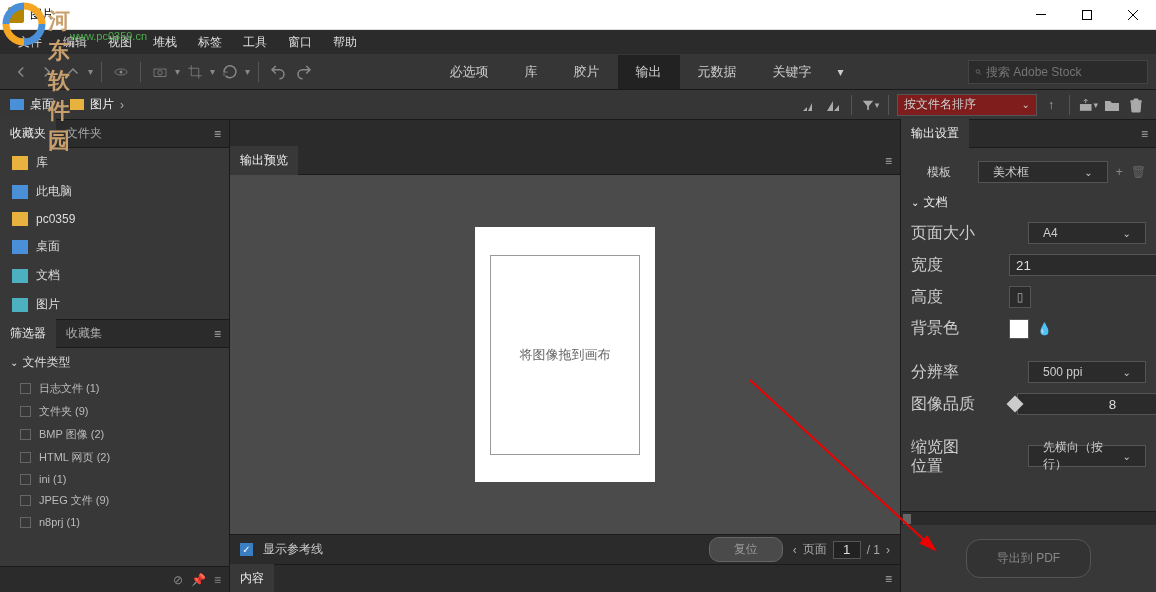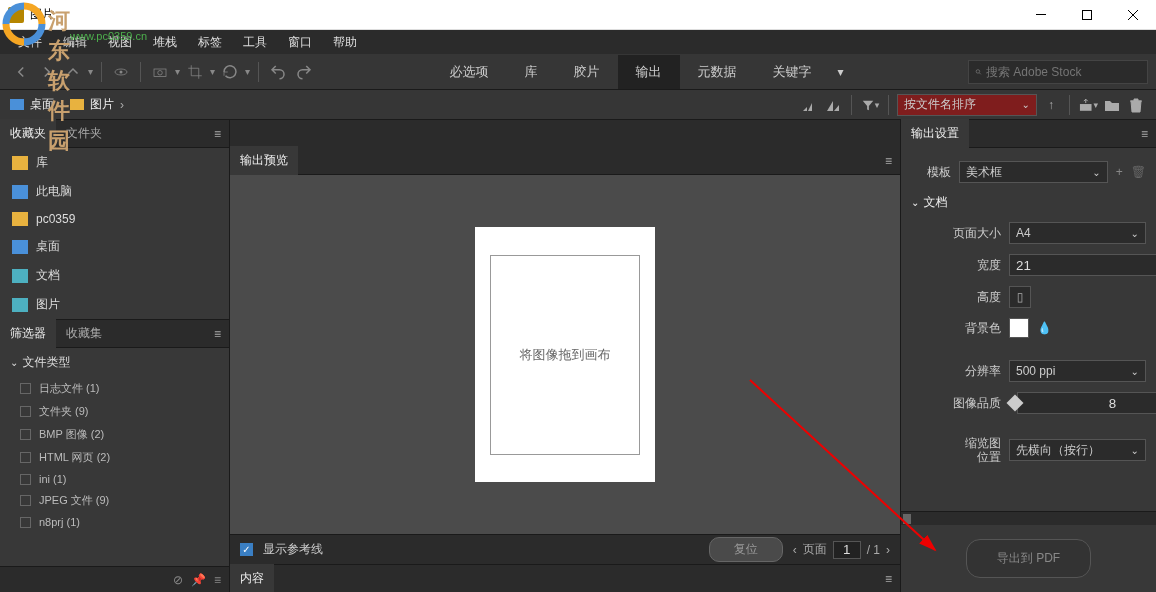--- a/index.html
+++ b/index.html
@@ -81,24 +81,24 @@
 .checkbox { width: 13px; height: 13px; background: #3a7fc4; display: inline-flex; align-items: center; justify-content: center; color: #fff; font-size: 10px; }
 .btn-reset { background: #4a4a4a; border: 1px solid #666; padding: 3px 24px; color: #999; border-radius: 10px; margin-left: auto; }
 .page-nav { display: flex; align-items: center; gap: 6px; color: #aaa; }
 .page-input { width: 28px; height: 18px; background: #222; border: 1px solid #555; color: #ddd; text-align: center; }
 .content-tabs { height: 28px; background: #2b2b2b; display: flex; align-items: center; border-top: 1px solid #1a1a1a; }
 
 
 .settings-body { flex: 1; overflow-y: auto; padding: 8px 0; }
 .setting-row { display: flex; align-items: center; padding: 5px 10px; gap: 8px; }
 .setting-label { width: 70px; text-align: right; color: #ccc; font-size: 12px; }
-.setting-dropdown { flex: 1; background: #2b2b2b; border: 1px solid #555; height: 22px; display: flex; align-items: center; padding: 0 6px; color: #ccc; justify-content: space-between; }
+.setting-dropdown { flex: 1; background: #2b2b2b; border: 1px solid #555; height: 22px; display: flex; align-items: center; padding: 0 14px; color: #ccc; justify-content: space-between; margin-left: 19px; }
 .setting-input { flex: 1; background: #2b2b2b; border: 1px solid #555; height: 22px; padding: 0 6px; color: #ddd; }
 .section-header { padding: 6px 10px; color: #eee; display: flex; align-items: center; gap: 4px; }
-.setting-label-right { text-align: right; color: #ccc; font-size: 12px; flex: 0 0 90px; }
+.setting-label-right { color: #ccc; font-size: 16px; flex: 0 0 90px; }
 .color-swatch { width: 20px; height: 20px; background: #fff; border: 1px solid #555; }
 .slider { flex: 1; height: 4px; background: #555; position: relative; }
 .slider-thumb { position: absolute; width: 12px; height: 12px; background: #ccc; top: -4px; left: 60%; transform: rotate(45deg); }
 .export-btn { margin: 14px auto; padding: 10px 30px; border: 1px solid #555; border-radius: 14px; color: #888; background: #333; width: fit-content; }
 .unit-box { width: 40px; height: 22px; background: #2b2b2b; border: 1px solid #555; display: flex; align-items: center; justify-content: center; color: #ccc; }
 .icon-btn { width: 22px; height: 22px; background: #2b2b2b; border: 1px solid #555; display: flex; align-items: center; justify-content: center; color: #aaa; }
 
 
 .arrow-svg { position: absolute; top: 370px; left: 740px; z-index: 200; pointer-events: none; }
 

